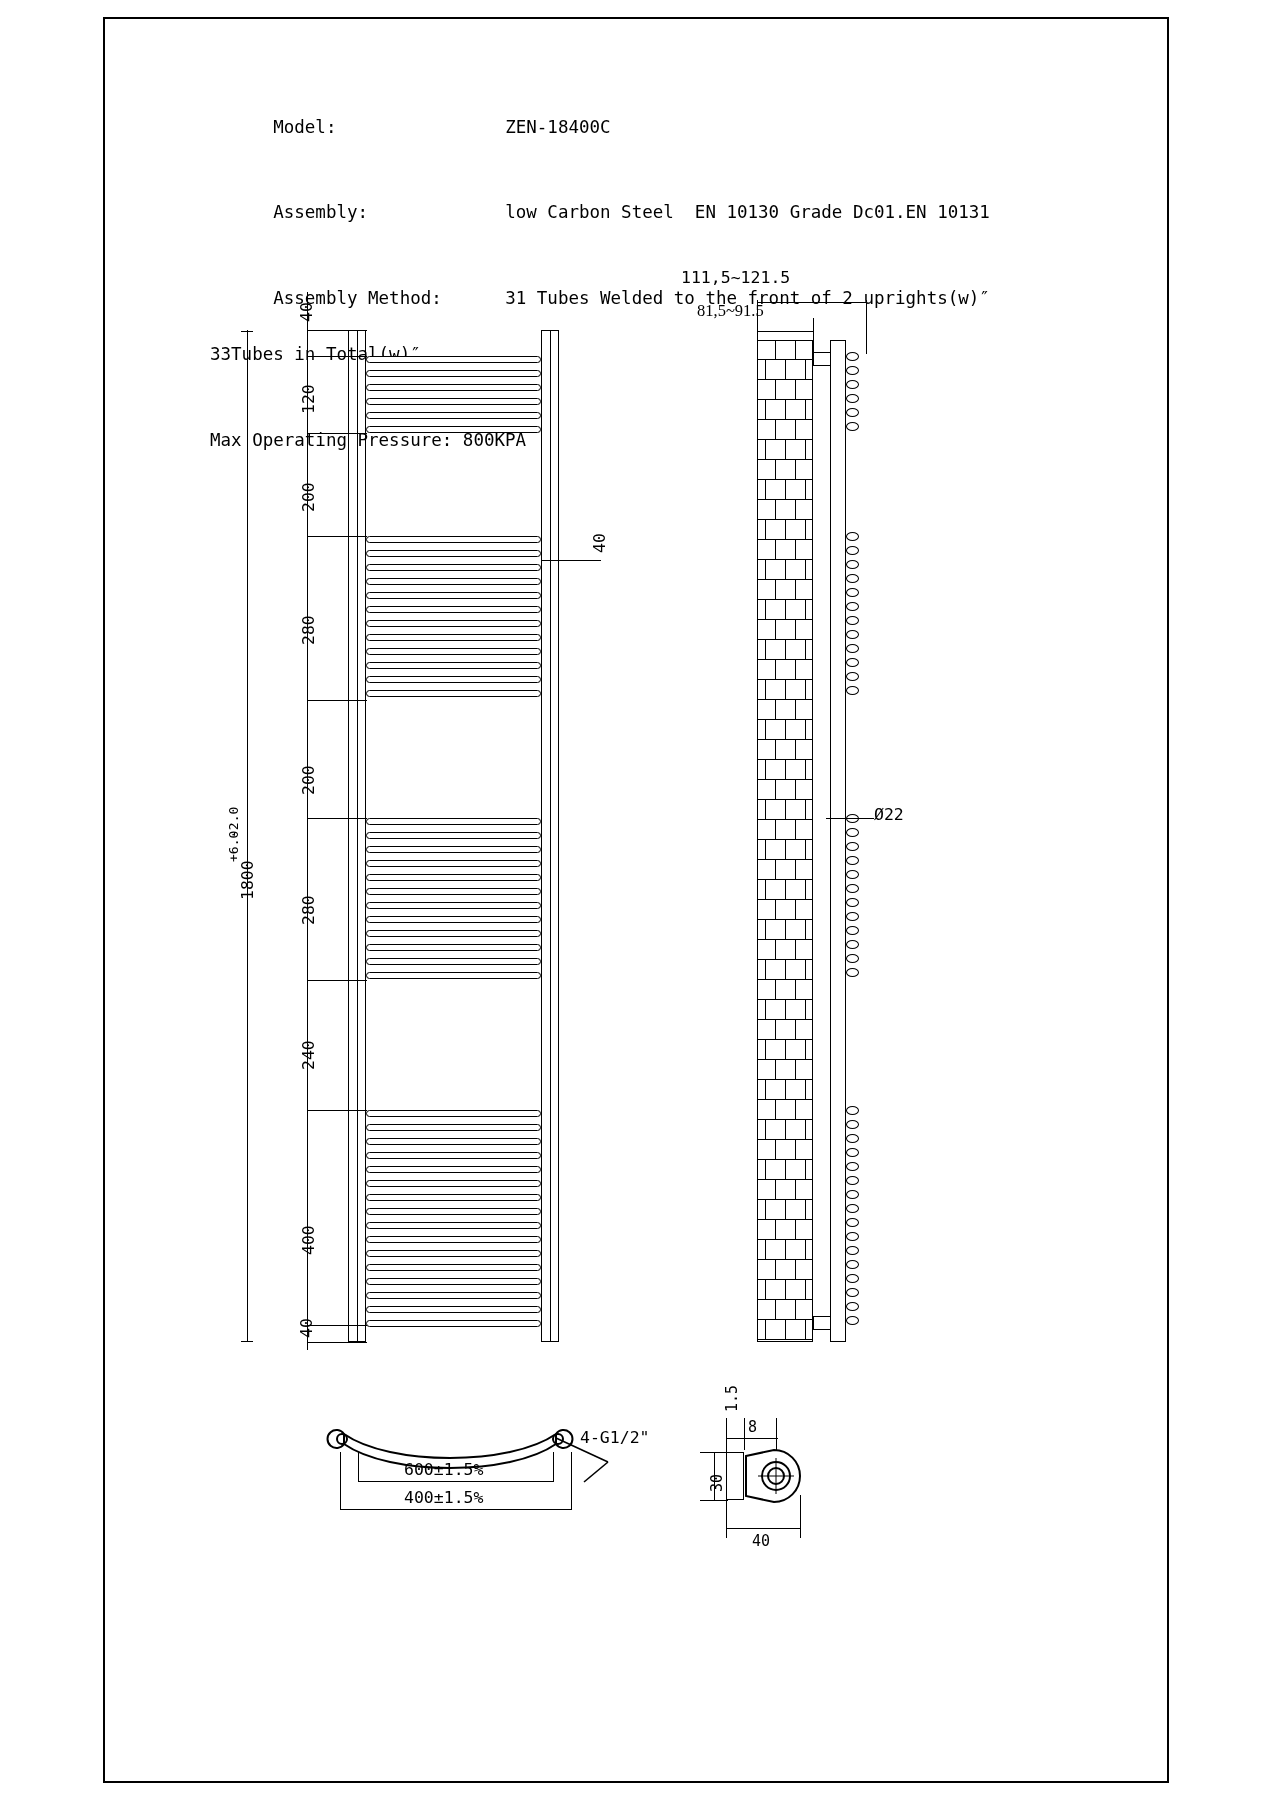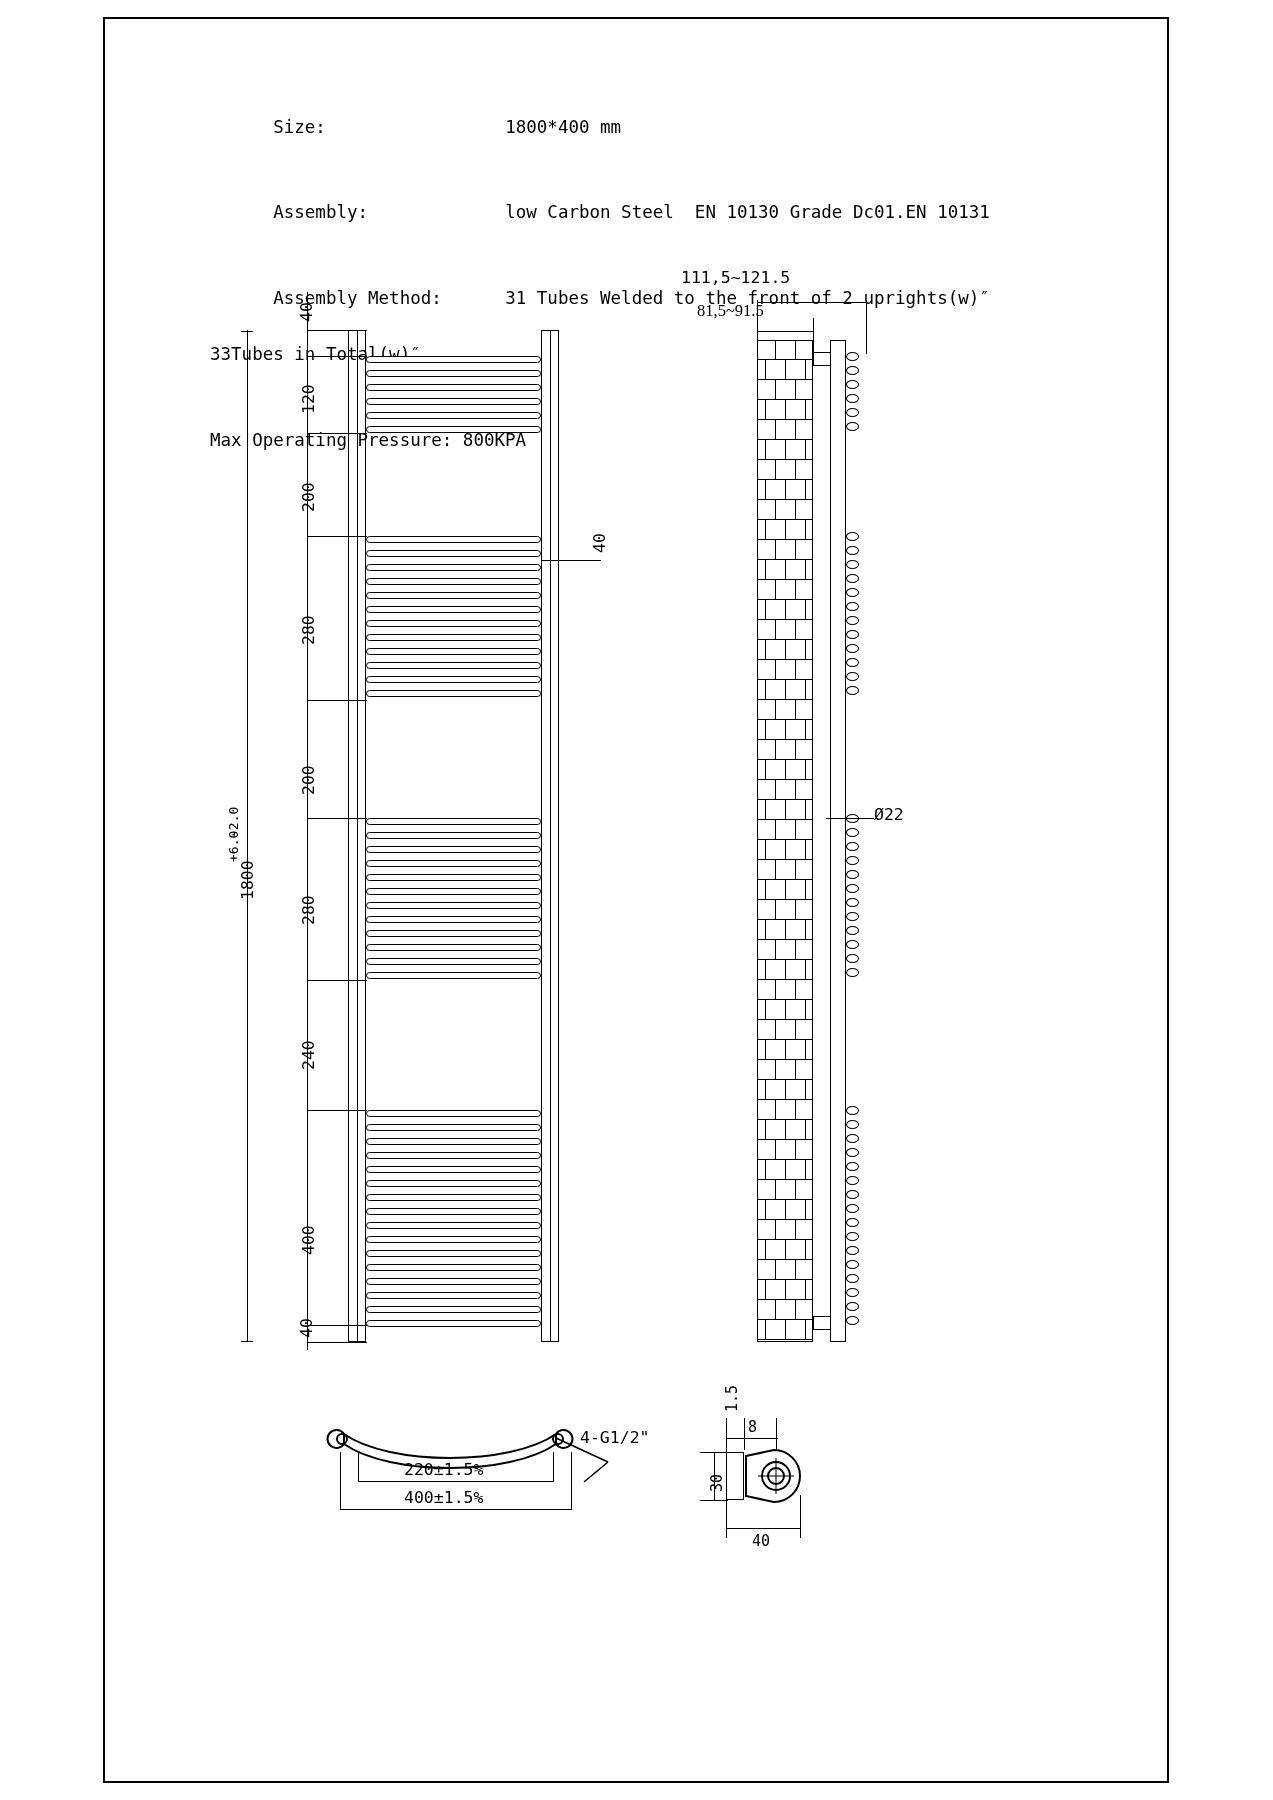--- a/index.html
+++ b/index.html
@@ -109,21 +109,21 @@
 </style>
 </head>
 <body>
 
 <div id="page">
 
   <div class="frame"></div>
 
   <div class="spec">
     <span class="spec-row">
-      <span class="spec-label">Size:</span><span class="spec-val">1800*400 mm</span>
+      <span class="spec-label">Model:</span><span class="spec-val">ZEN-18400C</span>
     </span>
     <span class="spec-row">
       <span class="spec-label">Assembly:</span><span class="spec-val">low Carbon Steel  EN 10130 Grade Dc01.EN 10131</span>
     </span>
     <span class="spec-row">
       <span class="spec-label">Assembly Method:</span><span class="spec-val">31 Tubes Welded to the front of 2 uprights(w)″</span>
     </span>
     <span class="spec-cont">33Tubes in Total(w)″</span>
     <span class="spec-cont">Max Operating Pressure: 800KPA</span>
   </div>
@@ -533,21 +533,21 @@
 
   <svg style="left:548px; top:1430px;" width="120" height="70" viewBox="0 0 120 70">
     <line x1="8" y1="8" x2="60" y2="32" stroke="#000" stroke-width="1.6"></line>
     <line x1="60" y1="32" x2="36" y2="52" stroke="#000" stroke-width="1.6"></line>
   </svg>
   <div class="lab" style="left:580px; top:1428px;">4-G1/2"</div>
 
   <div class="ln vl" style="left:358px; top:1452px; height:30px;"></div>
   <div class="ln vl" style="left:553px; top:1452px; height:30px;"></div>
   <div class="ln hl" style="left:358px; top:1481px; width:196px;"></div>
-  <div class="lab" style="left:404px; top:1460px;">220±1.5%</div>
+  <div class="lab" style="left:404px; top:1460px;">600±1.5%</div>
 
   <div class="ln vl" style="left:340px; top:1452px; height:58px;"></div>
   <div class="ln vl" style="left:571px; top:1452px; height:58px;"></div>
   <div class="ln hl" style="left:340px; top:1509px; width:232px;"></div>
   <div class="lab" style="left:404px; top:1488px;">400±1.5%</div>
 
   <div class="box" style="left:726px; top:1452px; width:18px; height:48px;"></div>
   <svg style="left:744px; top:1448px;" width="70" height="58" viewBox="0 0 70 58">
     <path d="M2,8 L30,2 A26,26 0 0,1 30,54 L2,48 Z" fill="none" stroke="#000" stroke-width="2"></path>
     <circle cx="32" cy="28" r="14" fill="none" stroke="#000" stroke-width="2"></circle>

